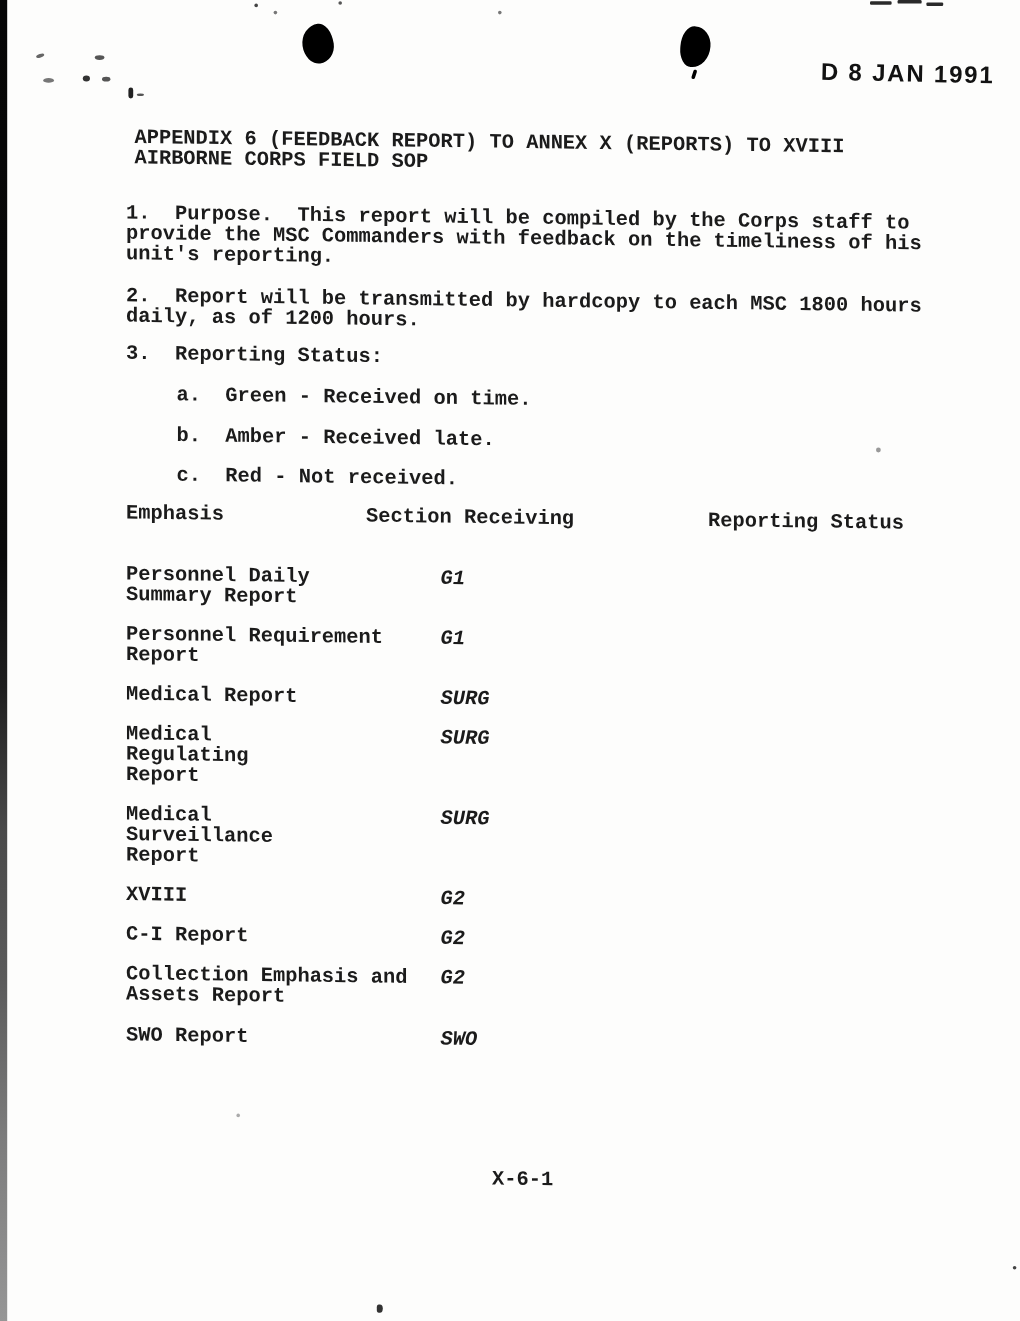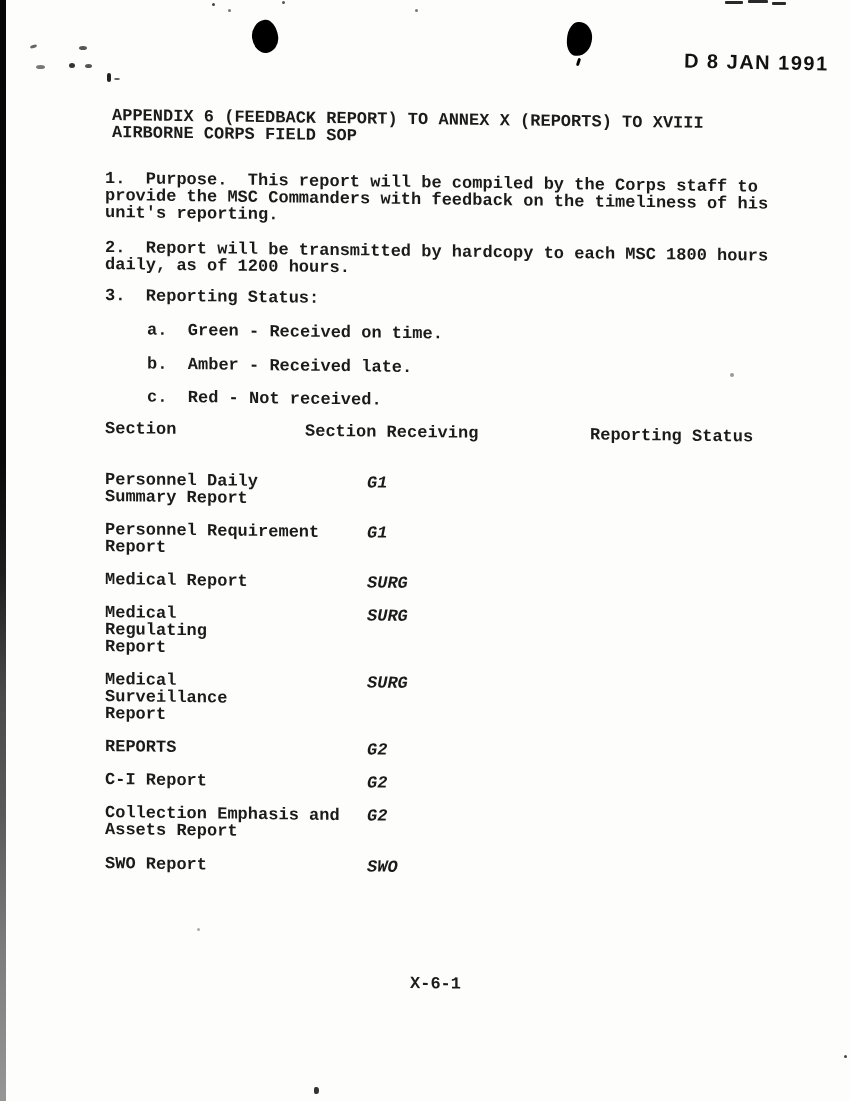--- a/index.html
+++ b/index.html
@@ -103,21 +103,21 @@
 unit's reporting.</div>
     <div class="pre para p2">2.  Report will be transmitted by hardcopy to each MSC 1800 hours
 daily, as of 1200 hours.</div>
     <div class="pre para p3">3.  Reporting Status:</div>
 
     <div class="pre status-item si-a">a.  Green - Received on time.</div>
     <div class="pre status-item si-b">b.  Amber - Received late.</div>
     <div class="pre status-item si-c">c.  Red - Not received.</div>
 
     <div class="thead">
-      <span>Section</span>
+      <span>Emphasis</span>
       <span class="col2">Section Receiving</span>
       <span class="col3">Reporting Status</span>
     </div>
 
     <div class="trow r0">
       <span class="pre rname">Personnel Daily
 Summary Report</span>
       <span class="rsec">G1</span>
       <span class="rstat"></span>
     </div>
@@ -140,21 +140,21 @@
       <span class="rstat"></span>
     </div>
     <div class="trow r4">
       <span class="pre rname">Medical
 Surveillance
 Report</span>
       <span class="rsec">SURG</span>
       <span class="rstat"></span>
     </div>
     <div class="trow r5">
-      <span class="pre rname">REPORTS</span>
+      <span class="pre rname">XVIII</span>
       <span class="rsec">G2</span>
       <span class="rstat"></span>
     </div>
     <div class="trow r6">
       <span class="pre rname">C-I Report</span>
       <span class="rsec">G2</span>
       <span class="rstat"></span>
     </div>
     <div class="trow r7">
       <span class="pre rname">Collection Emphasis and

